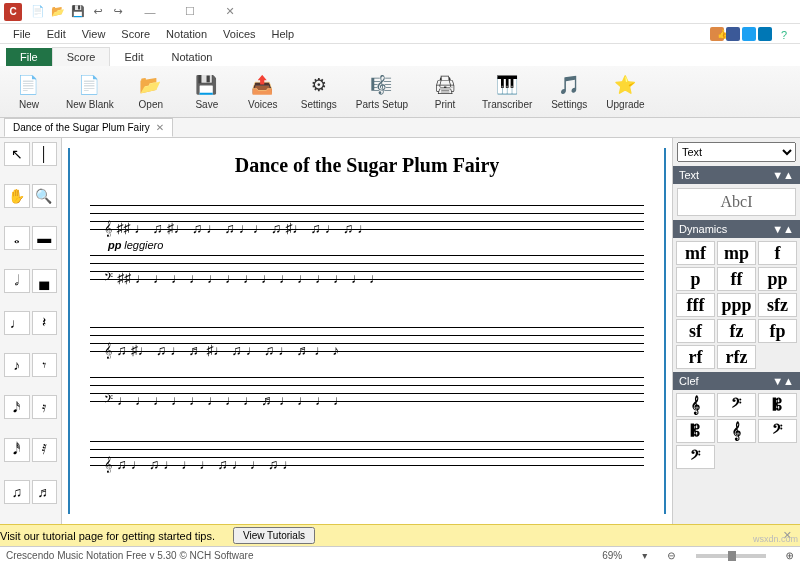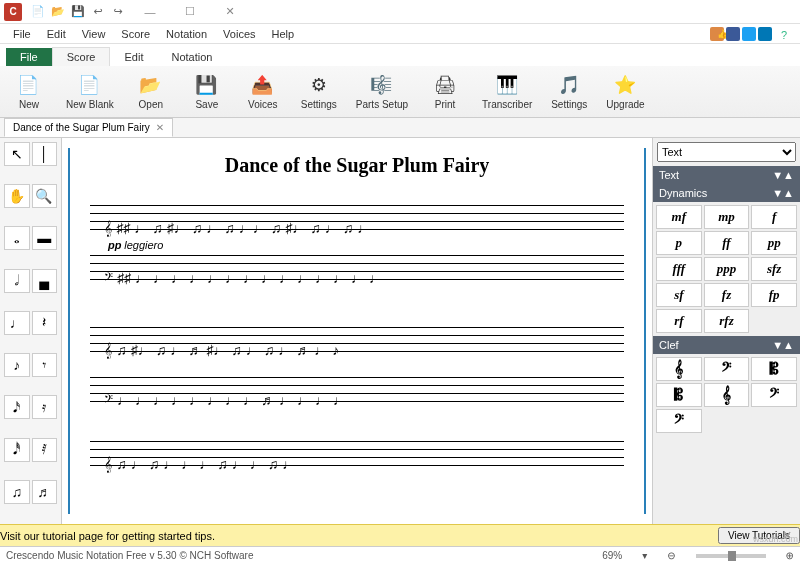--- a/index.html
+++ b/index.html
@@ -31,28 +31,28 @@
 .score { flex: 1; overflow: auto; padding: 12px 8px; position: relative; }
 .score-edge-l, .score-edge-r { position: absolute; top: 10px; bottom: 10px; width: 2px; background: #2980b9; }
 .score-edge-l { left: 6px; } .score-edge-r { right: 6px; }
 .score h2 { text-align: center; font-family: 'Times New Roman', serif; font-size: 20px; font-weight: bold; margin: 4px 0 28px; }
 .staff { height: 46px; margin: 4px 20px; position: relative; }
 .staff-lines { height: 32px; background: repeating-linear-gradient(to bottom, #000 0, #000 1px, transparent 1px, transparent 8px); }
 .tempo { position: absolute; top: -26px; left: 4px; font-size: 9px; font-style: italic; font-family: 'Times New Roman', serif; }
 .dyn-mark { position: absolute; top: 34px; left: 18px; font-family: 'Times New Roman', serif; font-style: italic; font-size: 11px; font-weight: bold; text-align: center; }
 .notes { position: absolute; inset: 0; display: flex; align-items: center; padding: 0 14px; gap: 4px; overflow: hidden; }
 .notes span { font-size: 14px; }
-.right { width: 148px; border-left: 1px solid #ccc; background: #efefef; display: flex; flex-direction: column; overflow: auto; }
+.right { width: 128px; border-left: 1px solid #ccc; background: #efefef; display: flex; flex-direction: column; overflow: auto; }
 .right select { margin: 4px; height: 20px; font-size: 11px; }
 .section-hdr { background: #586270; color: #fff; font-size: 11px; padding: 3px 6px; display: flex; justify-content: space-between; }
 .palette { display: grid; grid-template-columns: 1fr 1fr 1fr; gap: 2px; padding: 3px; }
-.palette div { height: 24px; border: 1px solid #ccc; background: #fff; display: flex; align-items: center; justify-content: center; font-family: 'Times New Roman', serif; font-style: italic; font-weight: bold; font-size: 13px; cursor: pointer; }
+.palette div { height: 24px; border: 1px solid #ccc; background: #fff; display: flex; align-items: center; justify-content: center; font-family: 'Times New Roman', serif; font-weight: bold; font-size: 18px; cursor: pointer; }
 .palette.clef div { font-style: normal; font-size: 16px; }
 .text-box { margin: 4px; height: 28px; border: 1px solid #ccc; background: #fff; display: flex; align-items: center; justify-content: center; font-family: 'Times New Roman', serif; font-size: 16px; color: #666; }
-.promo { height: 22px; background: #fdf2a8; border-top: 1px solid #e0c84a; display: flex; align-items: center; justify-content: space-between; gap: 18px; font-size: 11px; }
+.promo { height: 22px; background: #fdf2a8; border-top: 1px solid #e0c84a; display: flex; align-items: center; justify-content: flex-start; gap: 18px; font-size: 11px; }
 .promo button { font-size: 10px; padding: 1px 8px; }
 .promo .close-x { position: absolute; right: 8px; color: #999; }
 .status { height: 18px; border-top: 1px solid #ccc; display: flex; align-items: center; padding: 0 6px; font-size: 10px; color: #555; }
 .status .zoom { margin-left: auto; display: flex; align-items: center; gap: 20px; }
 .slider { width: 70px; height: 4px; background: #ccc; position: relative; }
 .slider .thumb { position: absolute; left: 32px; top: -3px; width: 8px; height: 10px; background: #888; }
 .watermark { position: absolute; right: 2px; bottom: 20px; font-size: 9px; color: #bbb; }
 </style>
 </head>
 <body>
@@ -277,20 +277,21 @@
         </div>
     </div>
   </div>
 
   <div class="right">
     <select><option>Text</option></select>
     <div class="section-hdr">
         <span>Text</span>
         <span>▼▲</span>
       </div>
+    <div class="text-box">AbcI</div>
     <div class="section-hdr">
         <span>Dynamics</span>
         <span>▼▲</span>
       </div>
     <div class="palette">
       <div>mf</div>
       <div>mp</div>
       <div>f</div>
       <div>p</div>
       <div>ff</div>

